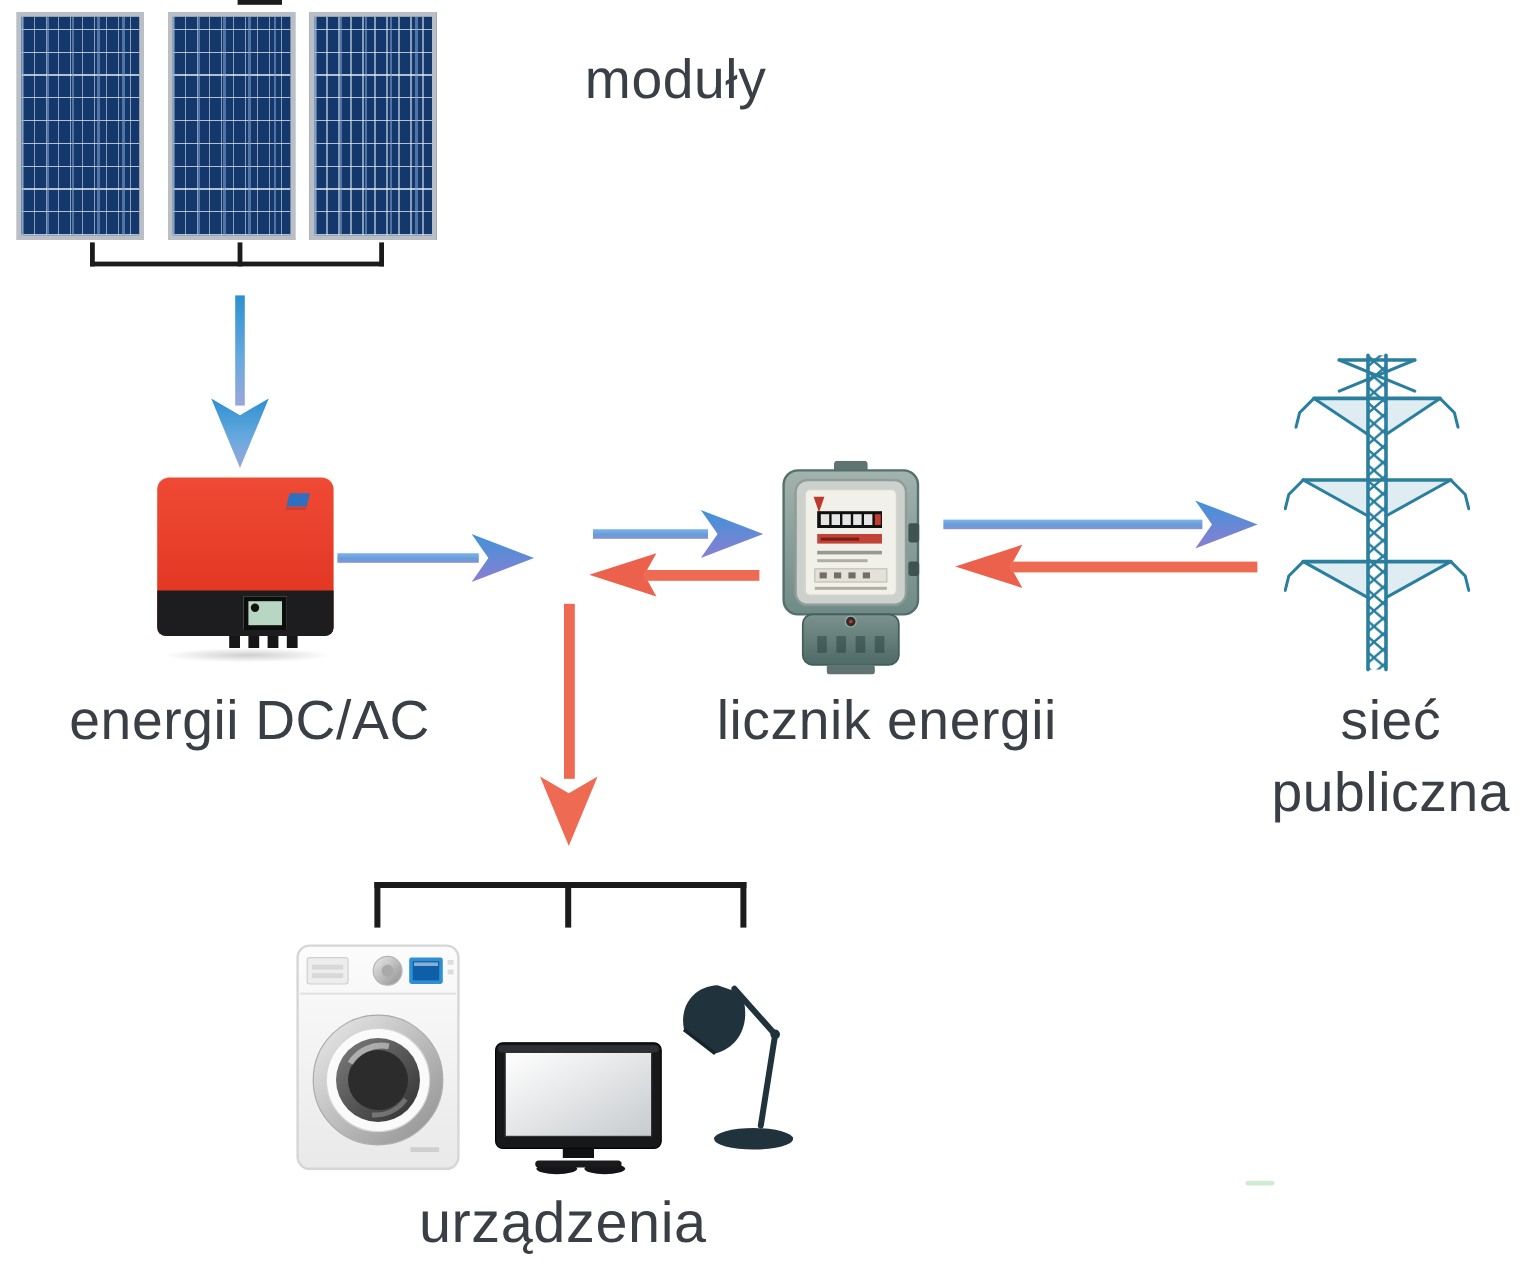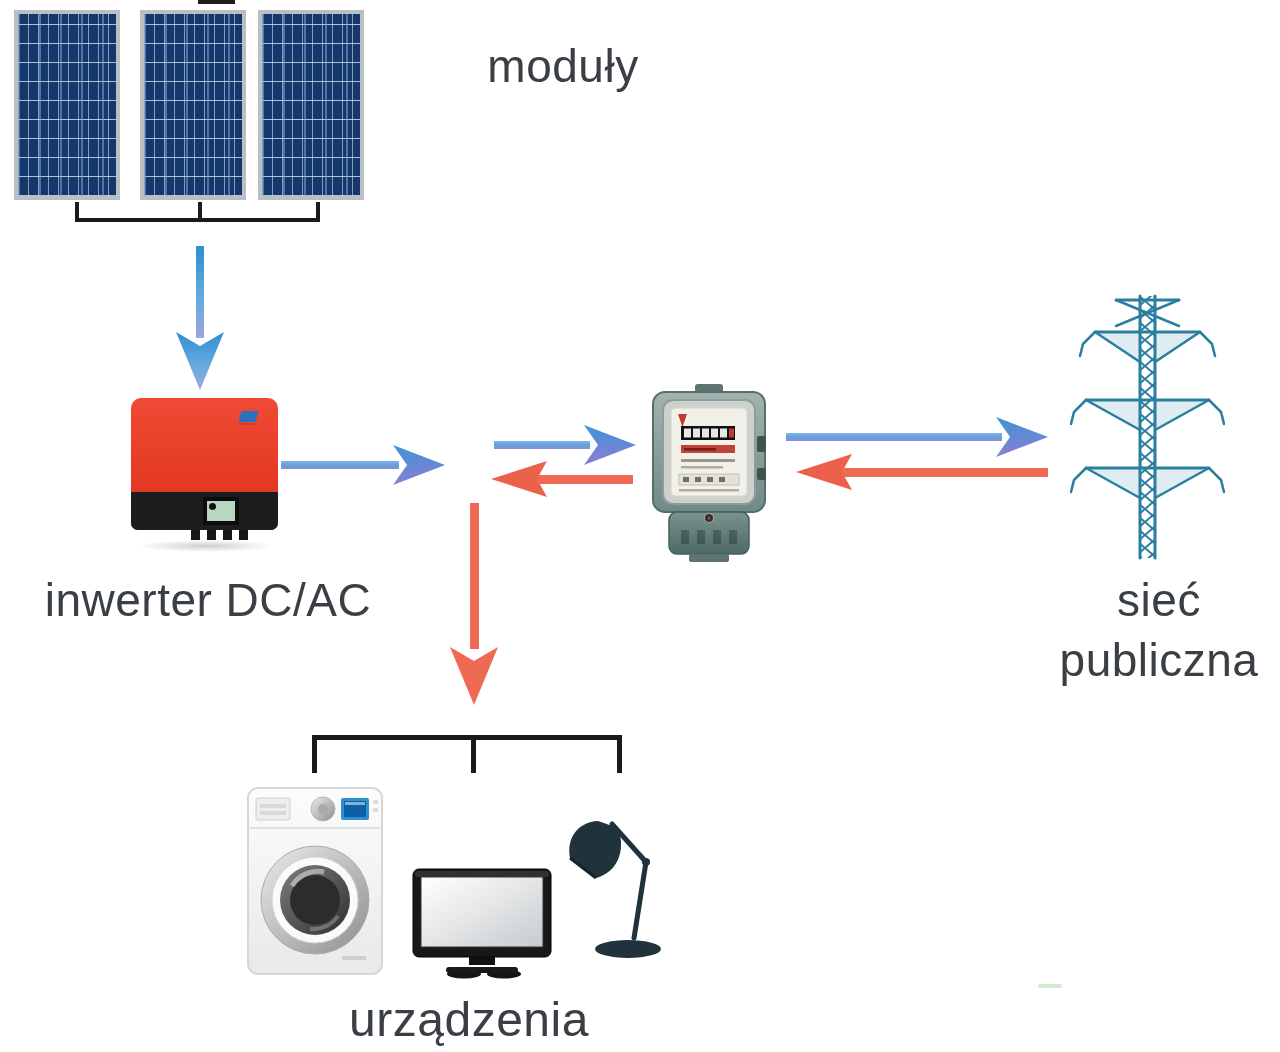--- a/index.html
+++ b/index.html
@@ -178,21 +178,21 @@
     <div class="inv-band">
       <div class="inv-display"></div>
     </div>
     <div class="inv-foot" style="left:60px"></div>
     <div class="inv-foot" style="left:76px"></div>
     <div class="inv-foot" style="left:92px"></div>
     <div class="inv-foot" style="left:108px"></div>
   </div>
 
   <div class="label" style="left:17px; top:570px; width:360px">
-    <span>inwerter DC/AC</span>
+    <span>energii DC/AC</span>
   </div>
 
   <svg class="abs" style="left:651px; top:384px" width="116" height="178" viewBox="0 0 116 178">
     <rect x="44" y="0" width="28" height="12" rx="3" fill="#5f7370"></rect>
     <rect x="2" y="8" width="112" height="120" rx="12" fill="url(#gMeterBody)" stroke="#55706c" stroke-width="2"></rect>
     <rect x="106" y="52" width="9" height="16" rx="2" fill="#3f5451"></rect>
     <rect x="106" y="84" width="9" height="12" rx="2" fill="#3f5451"></rect>
     <rect x="12" y="16" width="92" height="104" rx="10" fill="#ccd1cd" stroke="#8f9c98" stroke-width="2"></rect>
     <rect x="20" y="24" width="76" height="88" rx="4" fill="#f1f0e9" stroke="#d6d4c8"></rect>
     <path d="M27,30 h9 l-4.5,13 z" fill="#c0392d"></path>
@@ -216,20 +216,23 @@
     <rect x="18" y="128" width="80" height="42" rx="8" fill="url(#gMeterLower)" stroke="#41605c" stroke-width="1.5"></rect>
     <circle cx="58" cy="134" r="4.5" fill="#2e2e2e" stroke="#9fb0ac"></circle>
     <circle cx="58" cy="134" r="1.5" fill="#c0392d"></circle>
     <rect x="30" y="146" width="8" height="14" fill="rgba(18,38,36,0.35)"></rect>
     <rect x="46" y="146" width="8" height="14" fill="rgba(18,38,36,0.35)"></rect>
     <rect x="62" y="146" width="8" height="14" fill="rgba(18,38,36,0.35)"></rect>
     <rect x="78" y="146" width="8" height="14" fill="rgba(18,38,36,0.35)"></rect>
     <rect x="38" y="170" width="40" height="8" rx="2" fill="#5f7370"></rect>
   </svg>
 
+  <div class="label" style="left:548px; top:570px; width:360px">
+    <span>licznik energii</span>
+  </div>
 
   <svg class="abs" style="left:1070px; top:288px" width="155" height="278" viewBox="0 0 155 278">
     <g stroke="#2a7f9f" fill="none" stroke-linecap="round">
       <rect x="70" y="8" width="15" height="262" fill="url(#latt)" stroke="none"></rect>
       <path d="M70,8 V270 M85,8 V270" stroke-width="3"></path>
       <path d="M46,12 H109" stroke-width="3"></path>
       <path d="M46,12 L109,38 M109,12 L46,38" stroke-width="2.5"></path>
       <polygon points="70,74 25,44 70,44" fill="rgba(42,127,159,0.15)" stroke="none"></polygon>
       <polygon points="85,74 130,44 85,44" fill="rgba(42,127,159,0.15)" stroke="none"></polygon>
       <path d="M25,44 H130" stroke-width="3"></path>

